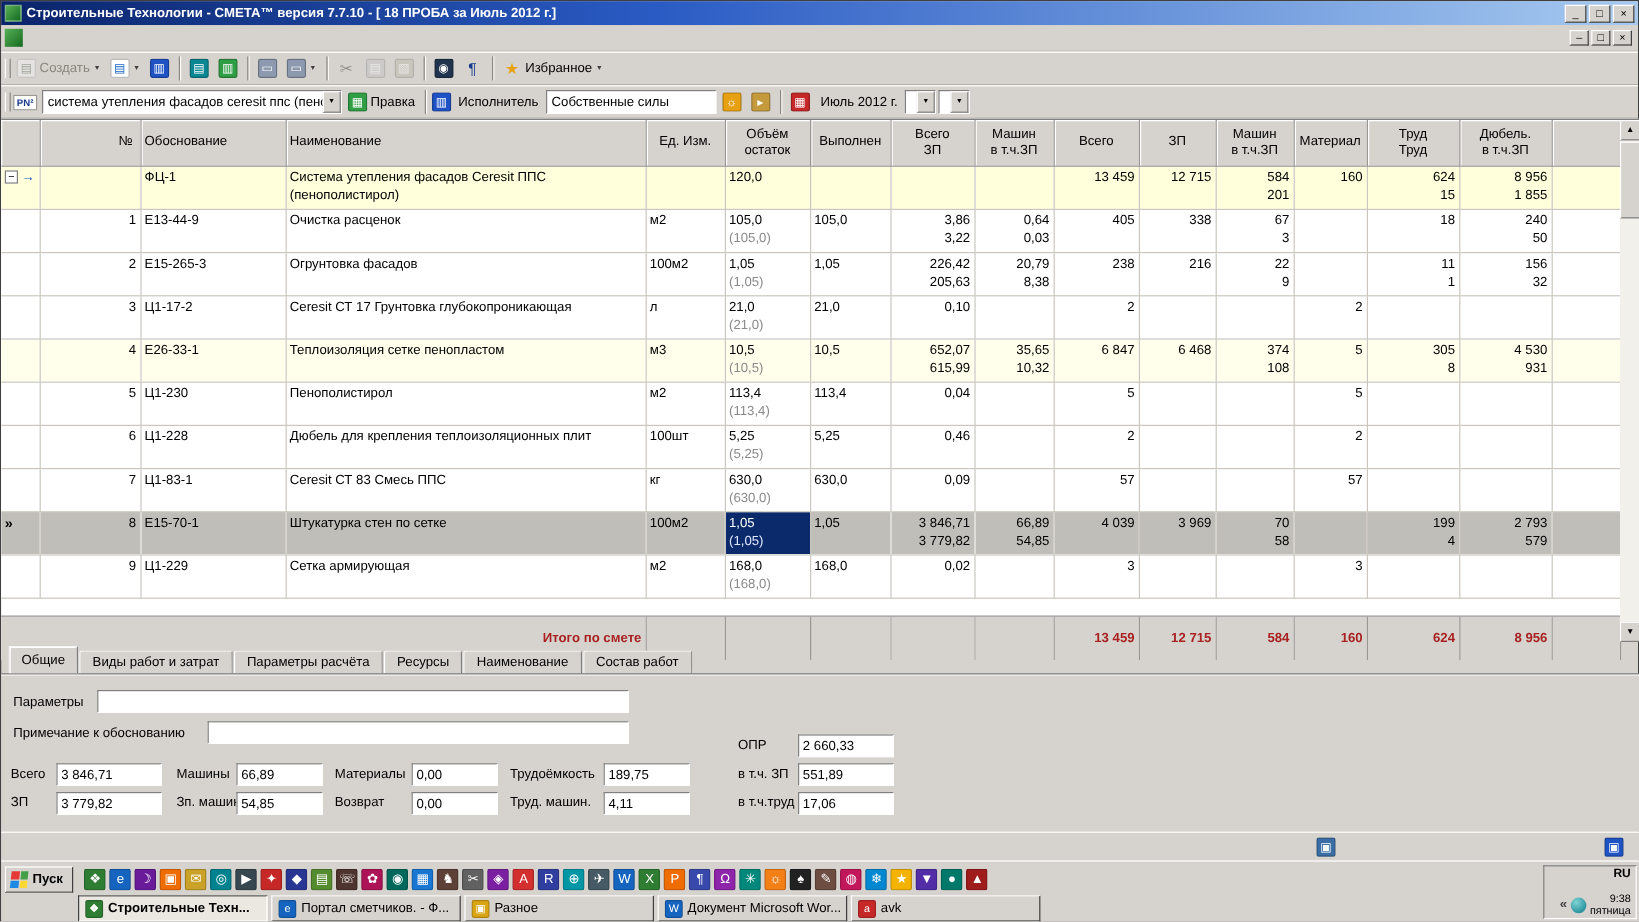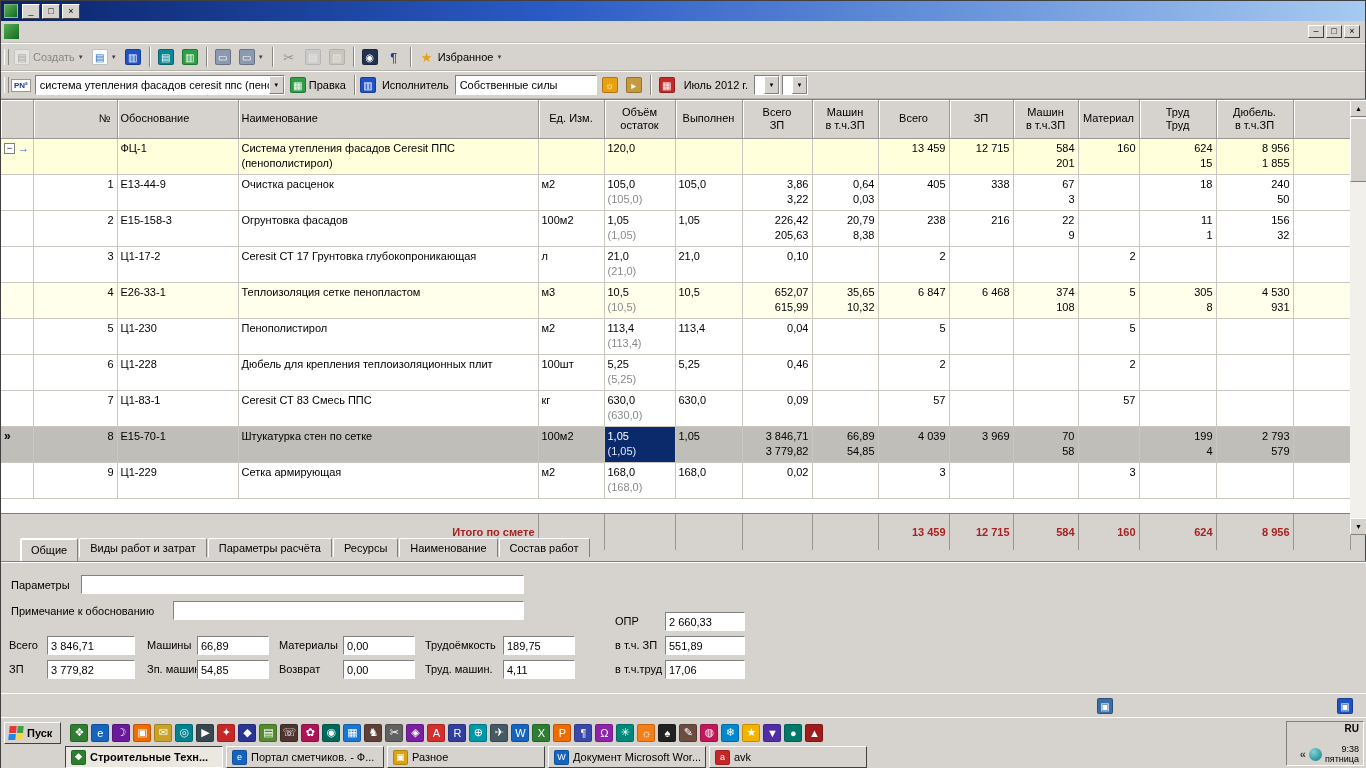--- a/index.html
+++ b/index.html
@@ -70,21 +70,21 @@
   .grid-totals{position:absolute;left:0;bottom:0;width:1349px;height:22px;background:#d6d3ce;border-top:1px solid #808080;}
   .totals-table td{background:#d6d3ce;border-right:1px solid #9a9792;border-bottom:none;height:21px;vertical-align:middle;color:#a82222;font-weight:bold;white-space:nowrap;}
   .t-label{text-align:right;padding-right:8px;}
   .t-num{text-align:right;padding-right:5px;}
   .vscroll{position:absolute;top:0;right:0;bottom:0;width:17px;background:#f2f0ea;}
   .sbtn{position:absolute;left:0;width:17px;height:17px;background:#d6d3ce;border:1px solid;border-color:#fff #808080 #808080 #fff;font-size:7px;text-align:center;line-height:15px;}
   .sbtn.up{top:0;}.sbtn.down{bottom:0;}
   .sthumb{position:absolute;left:0;top:18px;width:17px;height:64px;background:#d6d3ce;border:1px solid;border-color:#fff #808080 #808080 #fff;}
 
   
-  .tabbar{position:absolute;top:537px;left:0;width:1366px;height:23px;display:flex;align-items:flex-start;padding-left:19px;gap:1px;}
+  .tabbar{position:absolute;top:537px;left:0;width:1366px;height:23px;display:flex;align-items:flex-end;padding-left:6px;gap:1px;}
   .tab{height:19px;padding:3px 10px 0;background:#d6d3ce;border:1px solid #808080;border-bottom:none;border-top-color:#fff;border-left-color:#fff;border-radius:2px 2px 0 0;white-space:nowrap;}
   .tab.active{height:23px;padding-top:5px;position:relative;z-index:2;box-shadow:inset 1px 1px 0 #fff;}
 
   
   .form-panel{position:absolute;top:560px;left:0;width:1366px;height:132px;background:#d6d3ce;border-top:1px solid #808080;box-shadow:inset 0 1px 0 #fff;}
   .flabel{position:absolute;white-space:nowrap;}
   .finput{position:absolute;height:19px;background:#fff;border:1px solid;border-color:#808080 #fff #fff #808080;padding:0 3px;font:inherit;}
 
   
   .statusbar{position:absolute;top:692px;left:0;width:1366px;height:24px;background:#d6d3ce;border-top:1px solid #fff;}
@@ -110,20 +110,21 @@
   .tray-ico{width:13px;height:13px;border-radius:50%;background:radial-gradient(circle at 35% 30%,#7fd4d4,#0b7a8a);flex:none;}
   .tray-time{display:flex;flex-direction:column;align-items:flex-end;font-size:9px;line-height:10px;}
 </style>
 </head>
 <body>
 
 <div class="screen">
 
   <div class="titlebar">
     <span class="app-icon"></span>
+    <span class="title-text">Строительные Технологии - СМЕТА™ версия 7.7.10 - [ 18  ПРОБА за Июль 2012 г.]</span>
     <span class="win-btns">
       <span class="wbtn">_</span>
       <span class="wbtn">□</span>
       <span class="wbtn">×</span>
     </span>
   </div>
 
   <div class="menubar">
     <span class="menu-appicon"></span>
     <span class="mdi-btns">
@@ -306,21 +307,21 @@
 3</td>
               <td class="a-right"></td>
               <td class="a-right">18</td>
               <td class="a-right">240
 50</td>
               <td></td>
             </tr>
             <tr>
               <td class="c-gutter a-left"></td>
               <td class="a-right">2</td>
-              <td class="a-left">Е15-158-3</td>
+              <td class="a-left">Е15-265-3</td>
               <td class="a-left">Огрунтовка фасадов</td>
               <td class="a-center">100м2</td>
               <td class="a-center"><div>1,05</div><div class="paren">(1,05)</div></td>
               <td class="a-center">1,05</td>
               <td class="a-right">226,42
 205,63</td>
               <td class="a-right">20,79
 8,38</td>
               <td class="a-right">238</td>
               <td class="a-right">216</td>

